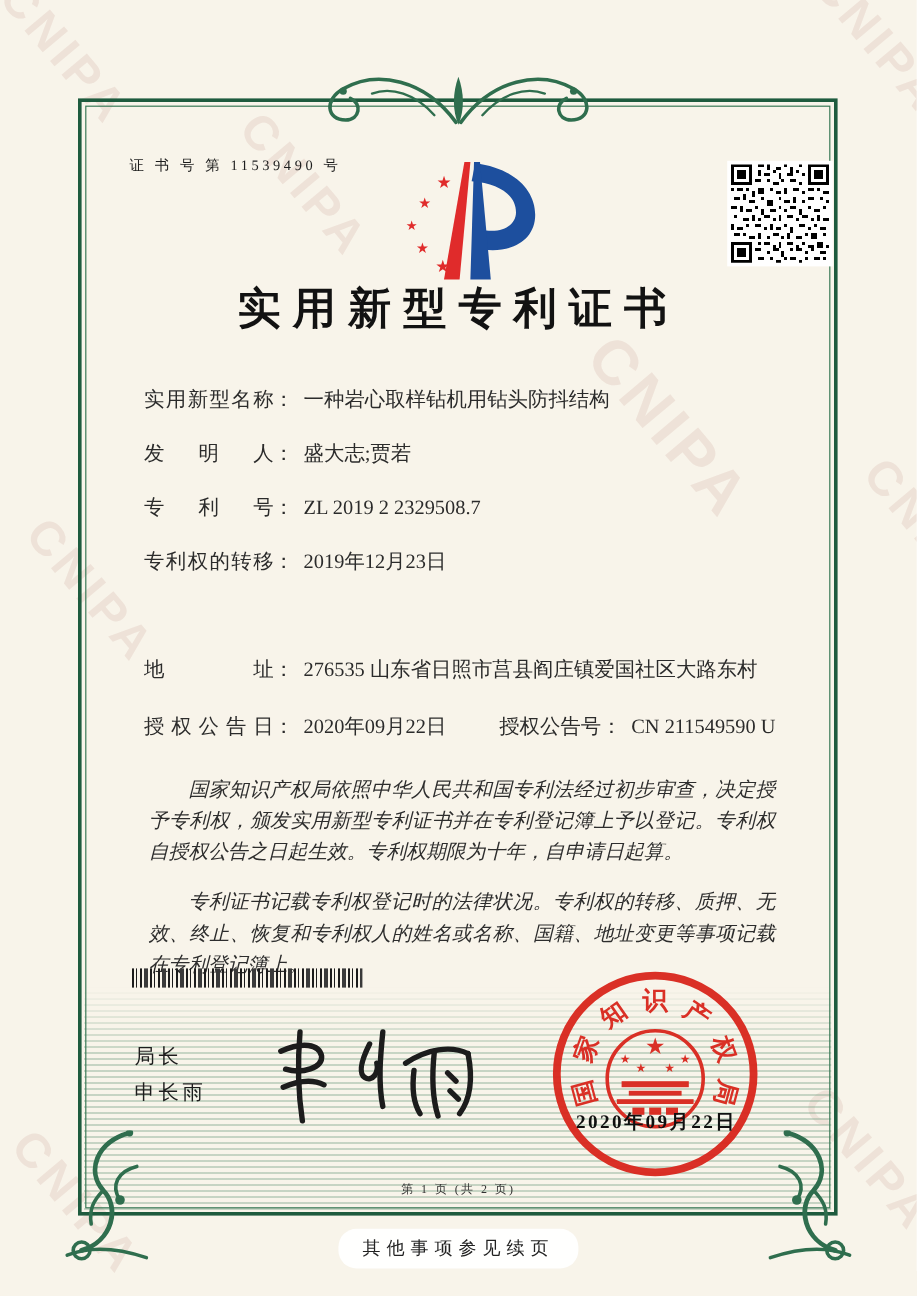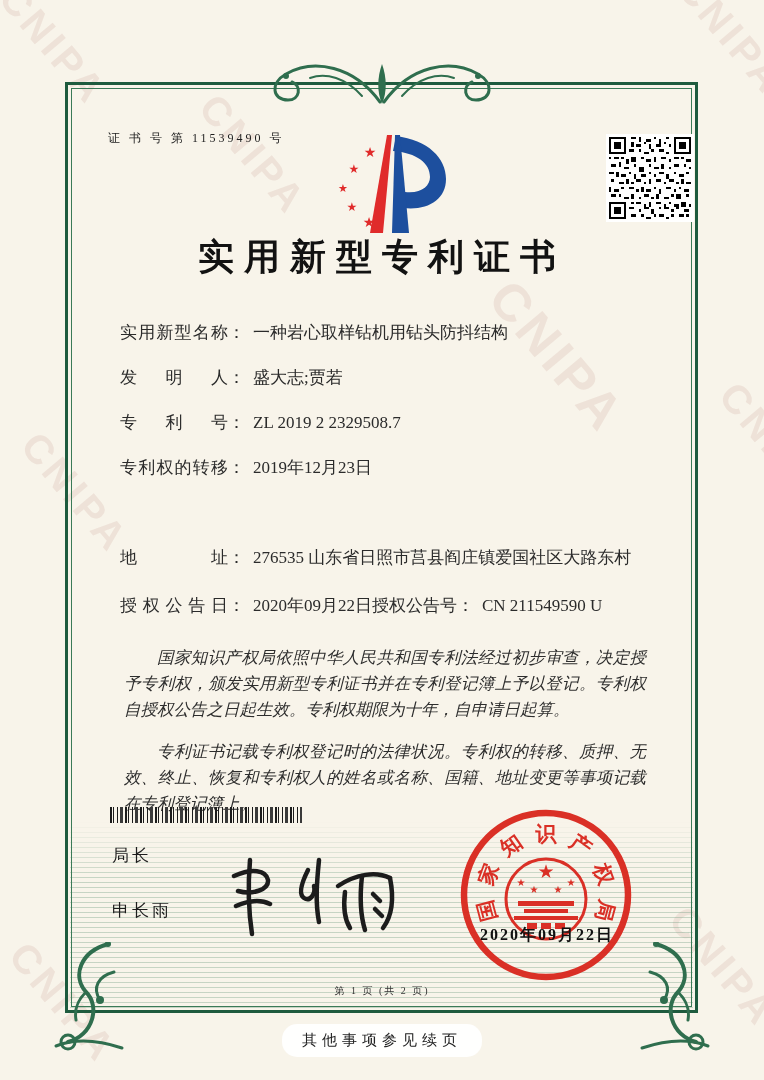--- a/index.html
+++ b/index.html
@@ -16,21 +16,21 @@
       -webkit-mask-image:linear-gradient(180deg,transparent,#000 30%);
       mask-image:linear-gradient(180deg,transparent,#000 30%);}
   .certno{position:absolute;left:108px;top:130px;font-size:12px;letter-spacing:3px;color:#1d1d1d;}
   .qr{position:absolute;left:606px;top:134px;width:82px;height:82px;background:#fff;padding:3px;}
   .logo{position:absolute;left:330px;top:131px;width:132px;height:106px;}
   .title{position:absolute;left:0;right:0;top:233px;text-align:center;font-size:36px;
       font-weight:bold;letter-spacing:10px;color:#121212;}
   .fieldrow{position:absolute;left:108px;font-size:17px;color:#2b2b2b;white-space:nowrap;line-height:22px;}
   .flabel{display:inline-block;width:108px;text-align:justify;text-align-last:justify;vertical-align:top;margin-left:12px;}
   .fvalue{margin-left:8px;}
-  .grantno{}
+  .grantno{margin-left:44px;}
   .paras{position:absolute;left:108px;top:629px;width:554px;font-size:16.5px;line-height:26px;
       font-style:italic;color:#2d2d2d;}
   .paras p{margin:16px;text-indent:2em;text-align:justify;}
   .barcode{position:absolute;left:110px;top:807px;width:192px;height:16px;
       background:repeating-linear-gradient(90deg,#1c1c1c 0 2px,rgba(0,0,0,0) 2px 3px,#1c1c1c 3px 4px,rgba(0,0,0,0) 4px 7px,#1c1c1c 7px 8px,rgba(0,0,0,0) 8px 10px,#3a3a3a 10px 13px,rgba(0,0,0,0) 13px 15px);}
   .signer{position:absolute;left:112px;font-family:"Liberation Sans","DejaVu Sans",sans-serif;
       font-size:17px;letter-spacing:3px;color:#1d1d1d;}
   .sig{position:absolute;left:222px;top:854px;width:180px;height:86px;}
   .seal{position:absolute;left:457px;top:806px;width:178px;height:178px;opacity:.95;}
   .sealdate{position:absolute;left:462px;top:925px;width:170px;text-align:center;font-size:16px;
@@ -272,21 +272,21 @@
     <span class="flabel">授权公告日</span><span>：</span><span class="fvalue">2020年09月22日</span><span class="grantno"><span>授权公告号</span><span>：</span><span class="fvalue">CN 211549590 U</span></span>
   </div>
 
   <div class="paras">
     <p>国家知识产权局依照中华人民共和国专利法经过初步审查，决定授予专利权，颁发实用新型专利证书并在专利登记簿上予以登记。专利权自授权公告之日起生效。专利权期限为十年，自申请日起算。</p>
     <p>专利证书记载专利权登记时的法律状况。专利权的转移、质押、无效、终止、恢复和专利权人的姓名或名称、国籍、地址变更等事项记载在专利登记簿上。</p>
   </div>
 
   <div class="barcode"></div>
 
-  <div class="signer" style="top:844px">局长</div>
+  <div class="signer" style="top:869px">局长</div>
   <div class="signer" style="top:899px">申长雨</div>
 
   <svg class="sig" viewBox="0 0 180 86">
     <g stroke="#1c1c1c" stroke-width="4.5" fill="none" stroke-linecap="round" stroke-linejoin="round">
       <path d="M28,6 C26,30 26,54 30,80"></path>
       <path d="M12,22 C30,14 44,16 46,26 C47,36 30,41 16,37"></path>
       <path d="M14,52 C28,46 40,46 48,50"></path>
       <path d="M86,16 C80,28 76,40 82,44 C88,48 94,40 92,32"></path>
       <path d="M97,6 C95,26 93,48 97,68"></path>
       <path d="M116,32 C134,20 154,17 168,24"></path>

